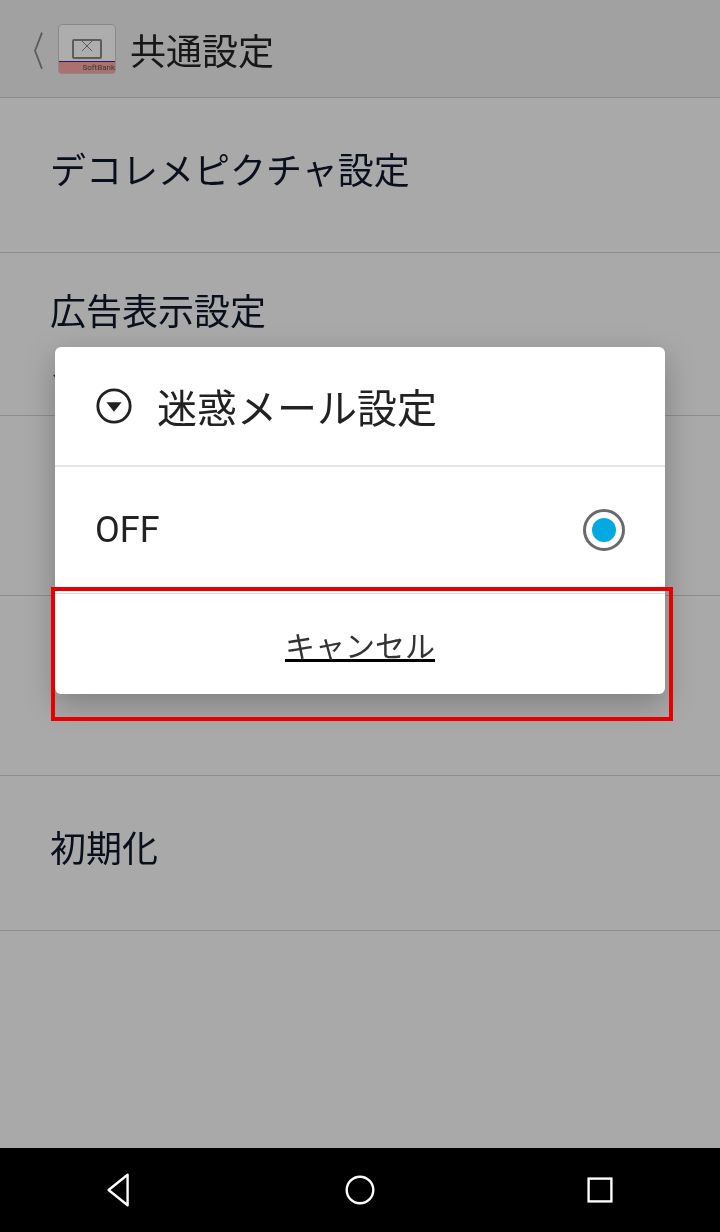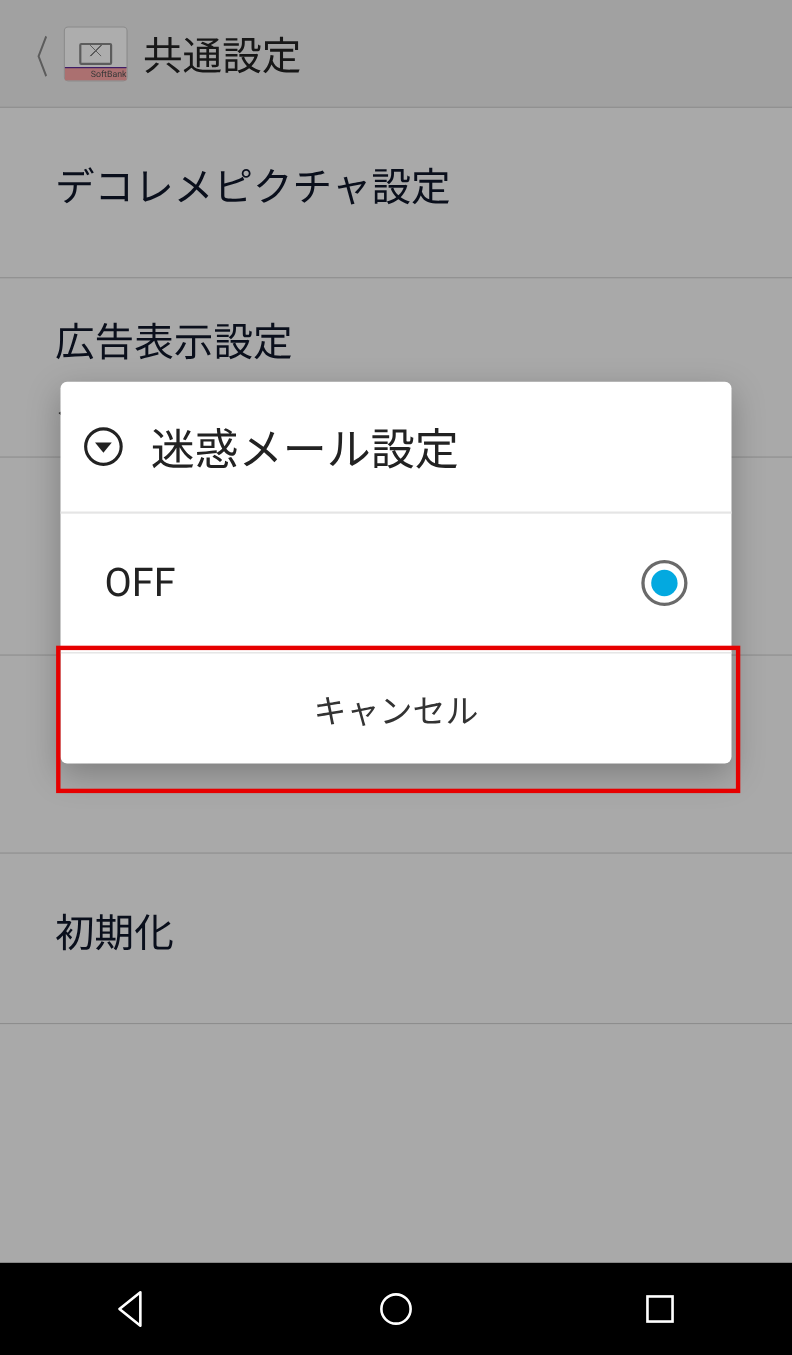--- a/index.html
+++ b/index.html
@@ -15,33 +15,33 @@
   .app-icon .brand { font-size: 8px; color:#555; background:#fca5a5; width:100%; text-align:right; border-top:1px solid #4c1d95; position:absolute; bottom:0; left:0; right:0; line-height:11px;}
   .header-title { font-size: 36px; color: #222; }
   
   .list { }
   .item { padding: 30px 40px 30px 50px; border-bottom: 1px solid #d0d0d0; }
   .item.tall { padding: 44px 40px 58px 50px; }
   .item-title { font-size: 36px; color: #0f172a; }
   .item-sub { font-size: 28px; color: #333; margin-top: 10px; }
   
   .dialog { position: absolute; left: 55px; right: 55px; top: 347px; background: #fff; border-radius: 6px; box-shadow: 0 10px 30px rgba(0,0,0,0.25); }
-  .dialog-title { display:flex; align-items:center; padding: 30px 30px 30px 20px; border-bottom: 2px solid #e5e5e5; }
+  .dialog-title { display:flex; align-items:center; padding: 30px 30px 30px 40px; border-bottom: 2px solid #e5e5e5; }
   .dialog-title .icon { width: 38px; height: 38px; margin-right: 24px; display:flex; align-items:center; justify-content:center;}
   .dialog-title .icon svg { width:38px; height:38px; }
   .dialog-title .t { font-size: 40px; color:#222; }
   .options { }
   .opt { display:flex; align-items:center; justify-content:space-between; height: 126px; padding: 0 40px; }
   .opt + .opt { }
   .opt-label { font-size: 36px; color:#222; }
   .radio { width: 42px; height: 42px; border-radius: 50%; border: 3px solid #7a7a7a; display:flex; align-items:center; justify-content:center; }
   .radio.selected { border-color: #6a6a6a; box-shadow: inset 0 0 0 3px #fff; }
   .radio .dot { width: 24px; height: 24px; border-radius:50%; background: #03a9e0; display:none; }
   .radio.selected .dot { display:block; }
-  .dialog-actions { display:flex; border-top: 1px solid #dcdcdc; }
+  .dialog-actions { display:flex; border-top: 1px solid #dcdcdc; text-decoration: underline; }
   .dialog-actions .btn { flex:1; height: 100px; display:flex; align-items:center; justify-content:center; font-size: 30px; color:#333; }
   .dialog-actions .btn + .btn { border-left: 1px solid #dcdcdc; }
   
   .highlight { position:absolute; border: 4px solid #e60000; pointer-events:none; }
   
   .navbar { position:absolute; left:0; right:0; bottom:0; height: 84px; background:#000; display:flex; align-items:center; justify-content:space-around; }
   .nav-btn { width: 120px; height: 60px; display:flex; align-items:center; justify-content:center; color:#fff; }
   .nav-btn svg { width:38px; height:38px; stroke:#fff; fill:none; stroke-width:2.2; }
 </style>
 </head>

